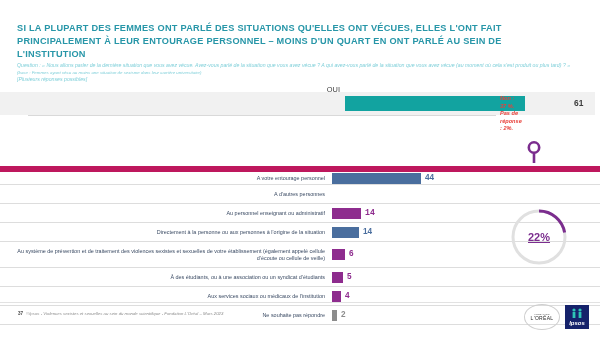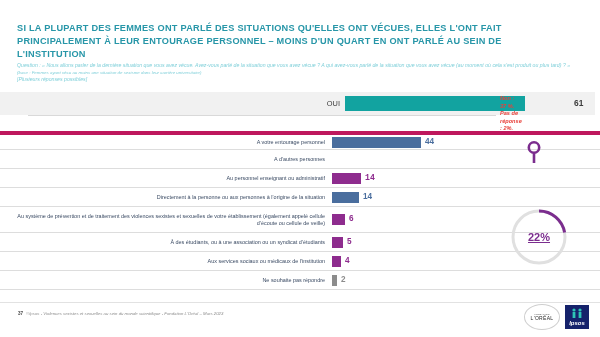--- a/index.html
+++ b/index.html
@@ -32,21 +32,21 @@
   
   .oui-band{
     position:absolute; left:0px; top:92px; width:595px; height:23px;
     background:#f1f1f1;
   }
   .oui-band-line{
     position:absolute; left:28px; top:115px; width:468px; height:1px;
     background:#d9d9d9;
   }
   .oui-label{
-    position:absolute; left:290px; top:99px; width:50px;
+    position:absolute; left:290px; top:85px; width:50px;
     text-align:right;
     color:#3d3d3d; font-size:7.4px;
   }
   .oui-bar{
     position:absolute; left:345px; top:96px; height:15px;
     background:#12a3a0;
   }
   .oui-value{
     position:absolute; top:98px;
     color:#3d3d3d; font-size:8.4px; font-weight:bold;
@@ -57,21 +57,21 @@
     font-weight:bold;
   }
 
   
   .rows{ position:absolute; left:0; top:131px; width:600px; }
   .row{
     position:relative;
     border-bottom:1px solid #dddddd;
     display:flex; align-items:center;
   }
-  .row:first-child{ border-top:4px solid #be185d; }
+  .row:first-child{ border-top:6px solid #be185d;margin-top:35px; }
   .row-label{
     width:332px; padding-right:7px; text-align:right;
     color:#3a4a63; font-size:5.45px; line-height:7px;
   }
   .row-barwrap{
     position:relative; flex:1; height:100%;
     display:flex; align-items:center;
   }
   .bar{ height:11px; }
   .row-value{

